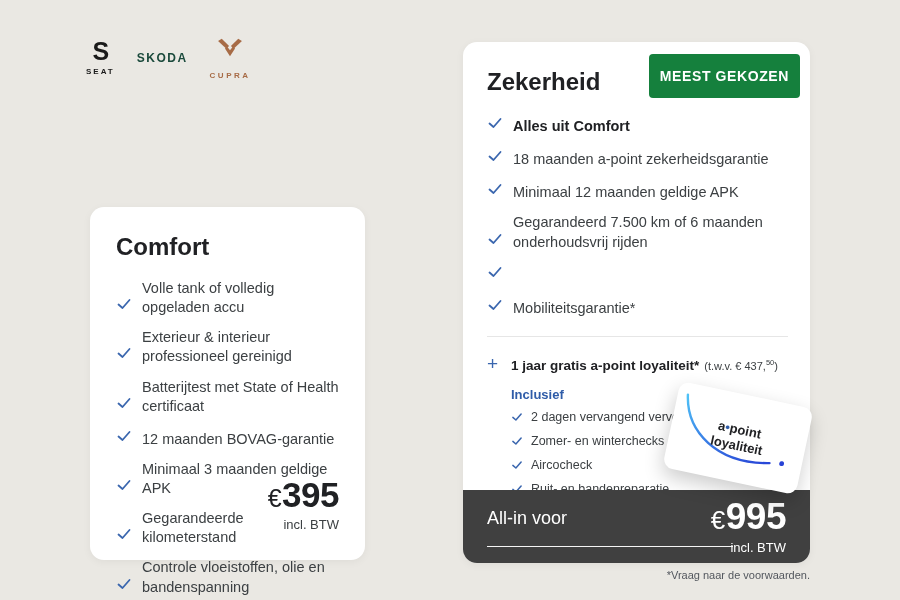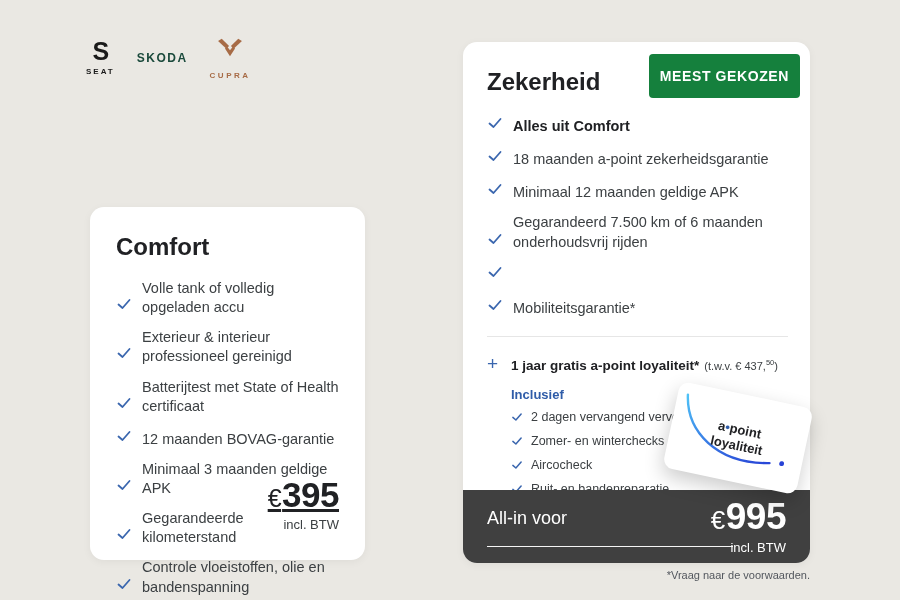--- a/index.html
+++ b/index.html
@@ -37,21 +37,21 @@
     font-size:14px; font-weight:700; letter-spacing:0.6px;
     padding:14px 11px; border-radius:4px;
   }
   
   .check-list { display:flex; flex-direction:column; gap:11px; }
   .check-item { display:flex; gap:10px; font-size:14.5px; line-height:1.32; color:#3C4043;align-items:flex-end; }
   .check-item .txt.bold { font-weight:700; color:#202124; }
   .check-glyph { flex:0 0 16px; margin-top:1px; }
   
   .price-block { position:absolute; right:26px; bottom:28px; text-align:right; }
-  .price-line { font-size:35px; font-weight:700; color:#202124; letter-spacing:-0.5px;text-decoration:underline; }
+  .price-line { font-size:35px; font-weight:700; color:#202124; letter-spacing:-0.5px; }
   .price-cur { font-size:25px; font-weight:400; margin-right:1px; }
   .price-note { font-size:13px; color:#3C4043; margin-top:2px; }
   
   .divider { height:1px; background:#E6E6E6; margin:18px 0 16px; }
   .bonus-row { display:flex; gap:10px; align-items:baseline; white-space:nowrap; }
   .plus-glyph { color:#3A66AE; font-size:19px; font-weight:400; flex:0 0 14px; }
   .bonus-label { font-size:13.5px; font-weight:700; color:#202124; }
   .bonus-note { font-size:11px; color:#3C4043; margin-left:5px; }
   .bonus-note sup { font-size:7.5px; }
   .inclusief { margin:12px 0 8px 24px; color:#2F5CA8; font-size:13px; font-weight:700; }

